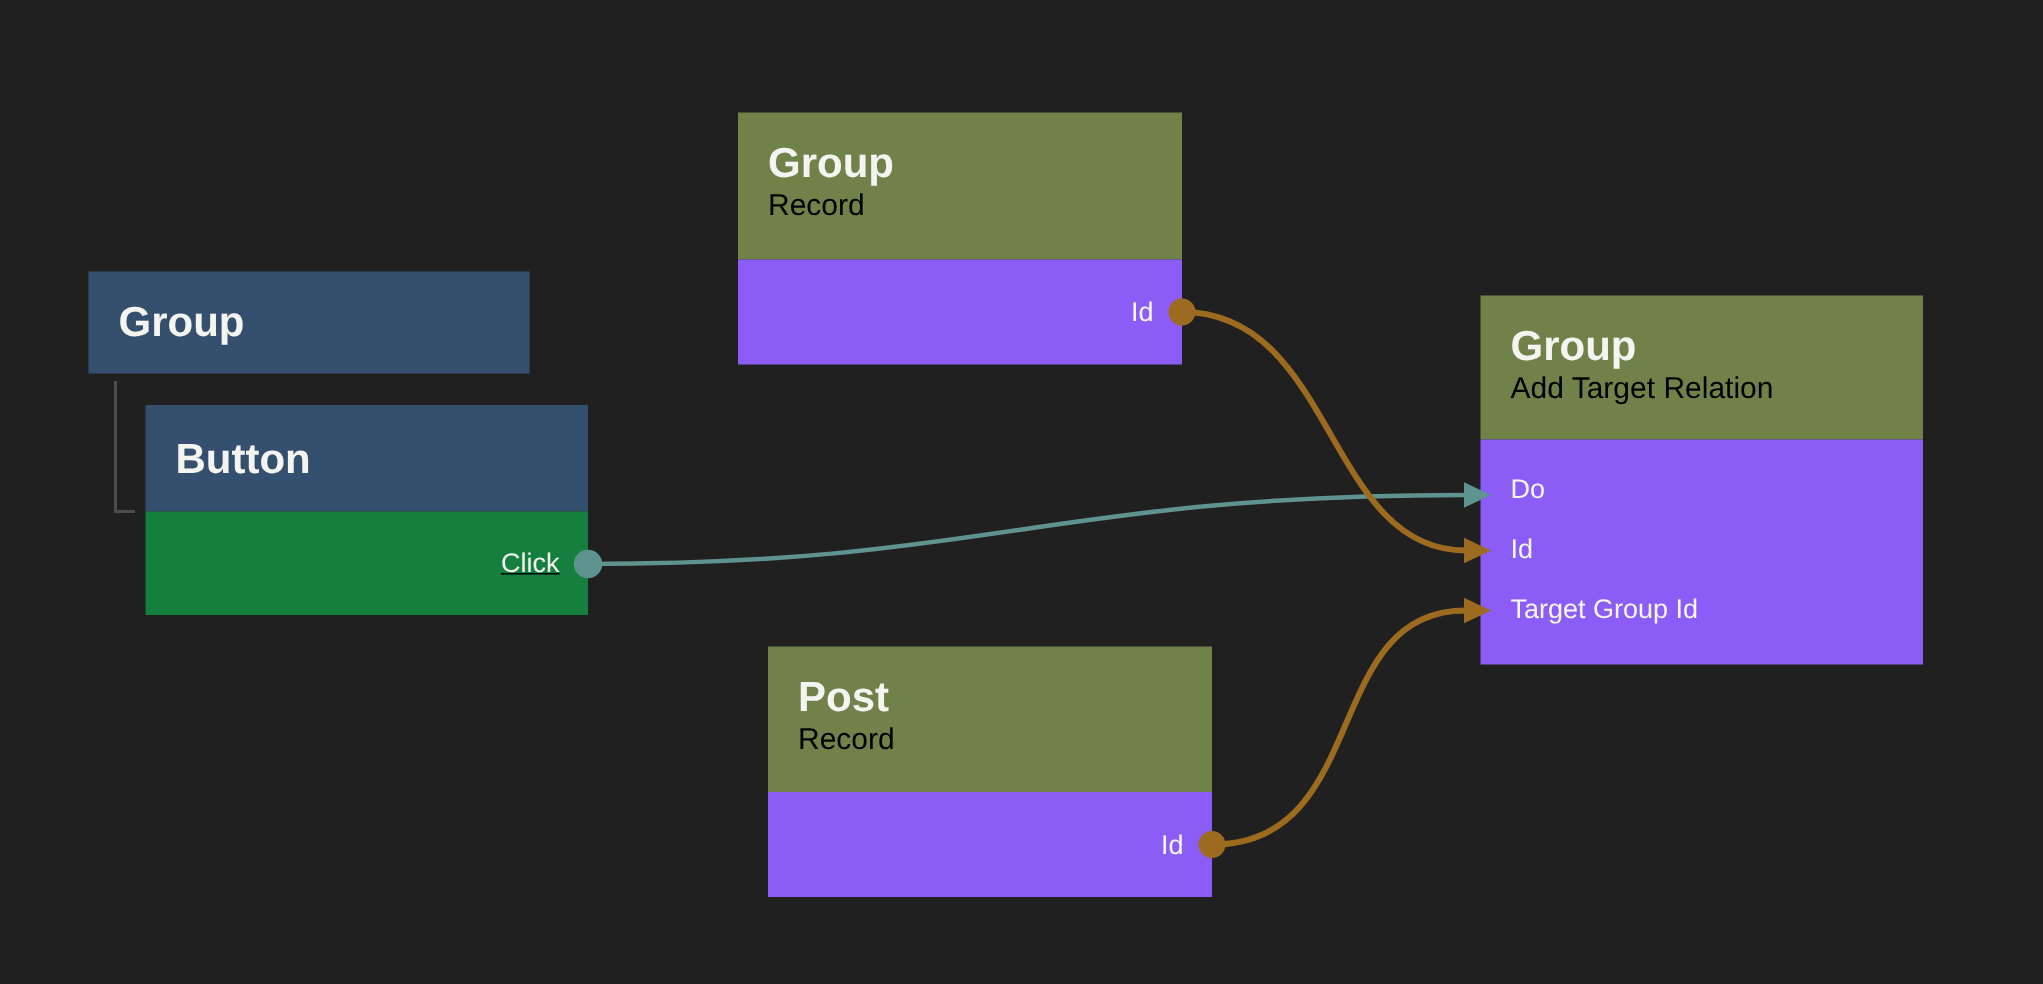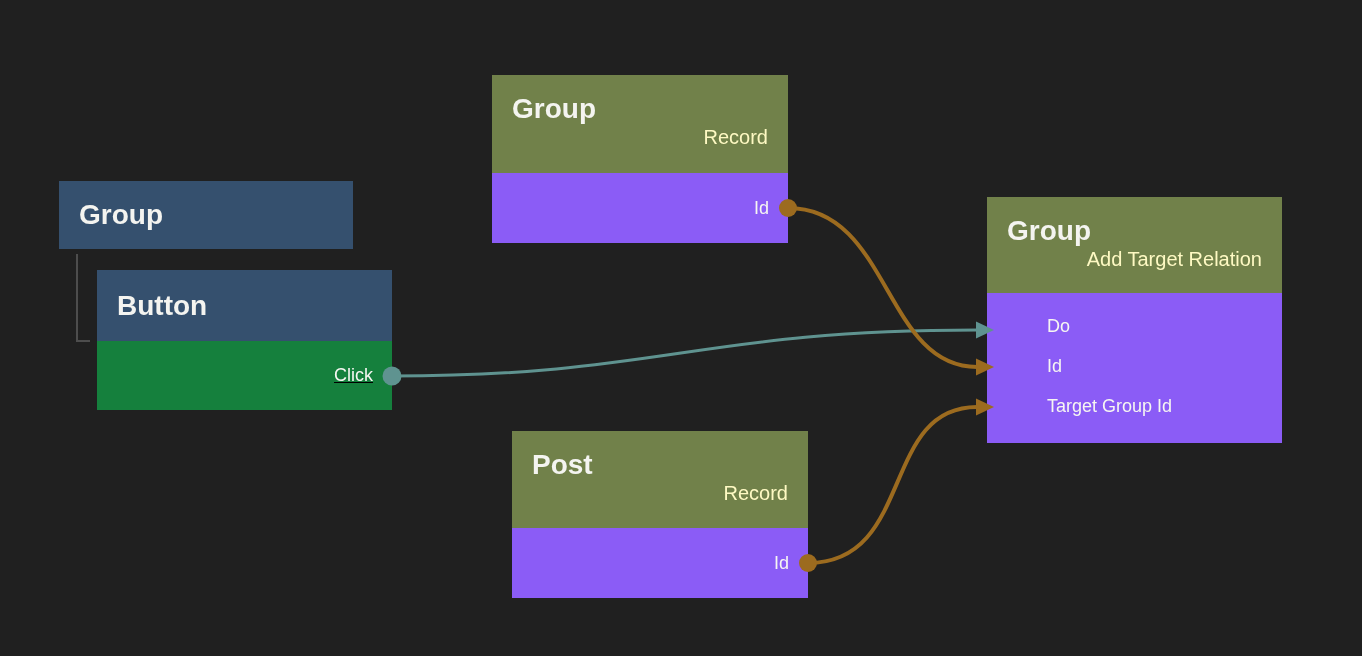--- a/index.html
+++ b/index.html
@@ -20,26 +20,25 @@
   .node-header.titled { padding: 20px 20px 0 20px; box-sizing: border-box; }
   .node-header.center-title { display: flex; align-items: center; padding: 0 20px; box-sizing: border-box; }
   .node-title {
     color: #f4f4f0;
     font-size: 28px;
     font-weight: 600;
     line-height: 28px;
     white-space: nowrap;
   }
   .node-subtitle {
-    color: #fef9c3;
+    color: #000000;
     font-size: 20px;
     font-weight: 400;
     line-height: 28px;
     white-space: nowrap;
-    text-align: right;
   }
   .port-row {
     display: flex;
     align-items: center;
     color: #f6f6f2;
     font-size: 18px;
     box-sizing: border-box;
   }
   .port-row.output { justify-content: flex-end; padding-right: 19px; }
   .port-row.input  { justify-content: flex-start; padding-left: 20px; }
@@ -95,21 +94,21 @@
         <span>Id</span>
       </div>
     </div>
   </div>
 
   <div class="node green" style="left:987px; top:197px; width:295px;">
     <div class="node-header titled" style="height:96px;">
       <div class="node-title">Group</div>
       <div class="node-subtitle">Add Target Relation</div>
     </div>
-    <div class="node-body" style="height:150px; padding-top:13px; box-sizing:border-box;padding-left:40px;">
+    <div class="node-body" style="height:150px; padding-top:13px; box-sizing:border-box;">
       <div class="port-row input" style="height:40px;">
         <span>Do</span>
       </div>
       <div class="port-row input" style="height:40px;">
         <span>Id</span>
       </div>
       <div class="port-row input" style="height:40px;">
         <span>Target Group Id</span>
       </div>
     </div>

